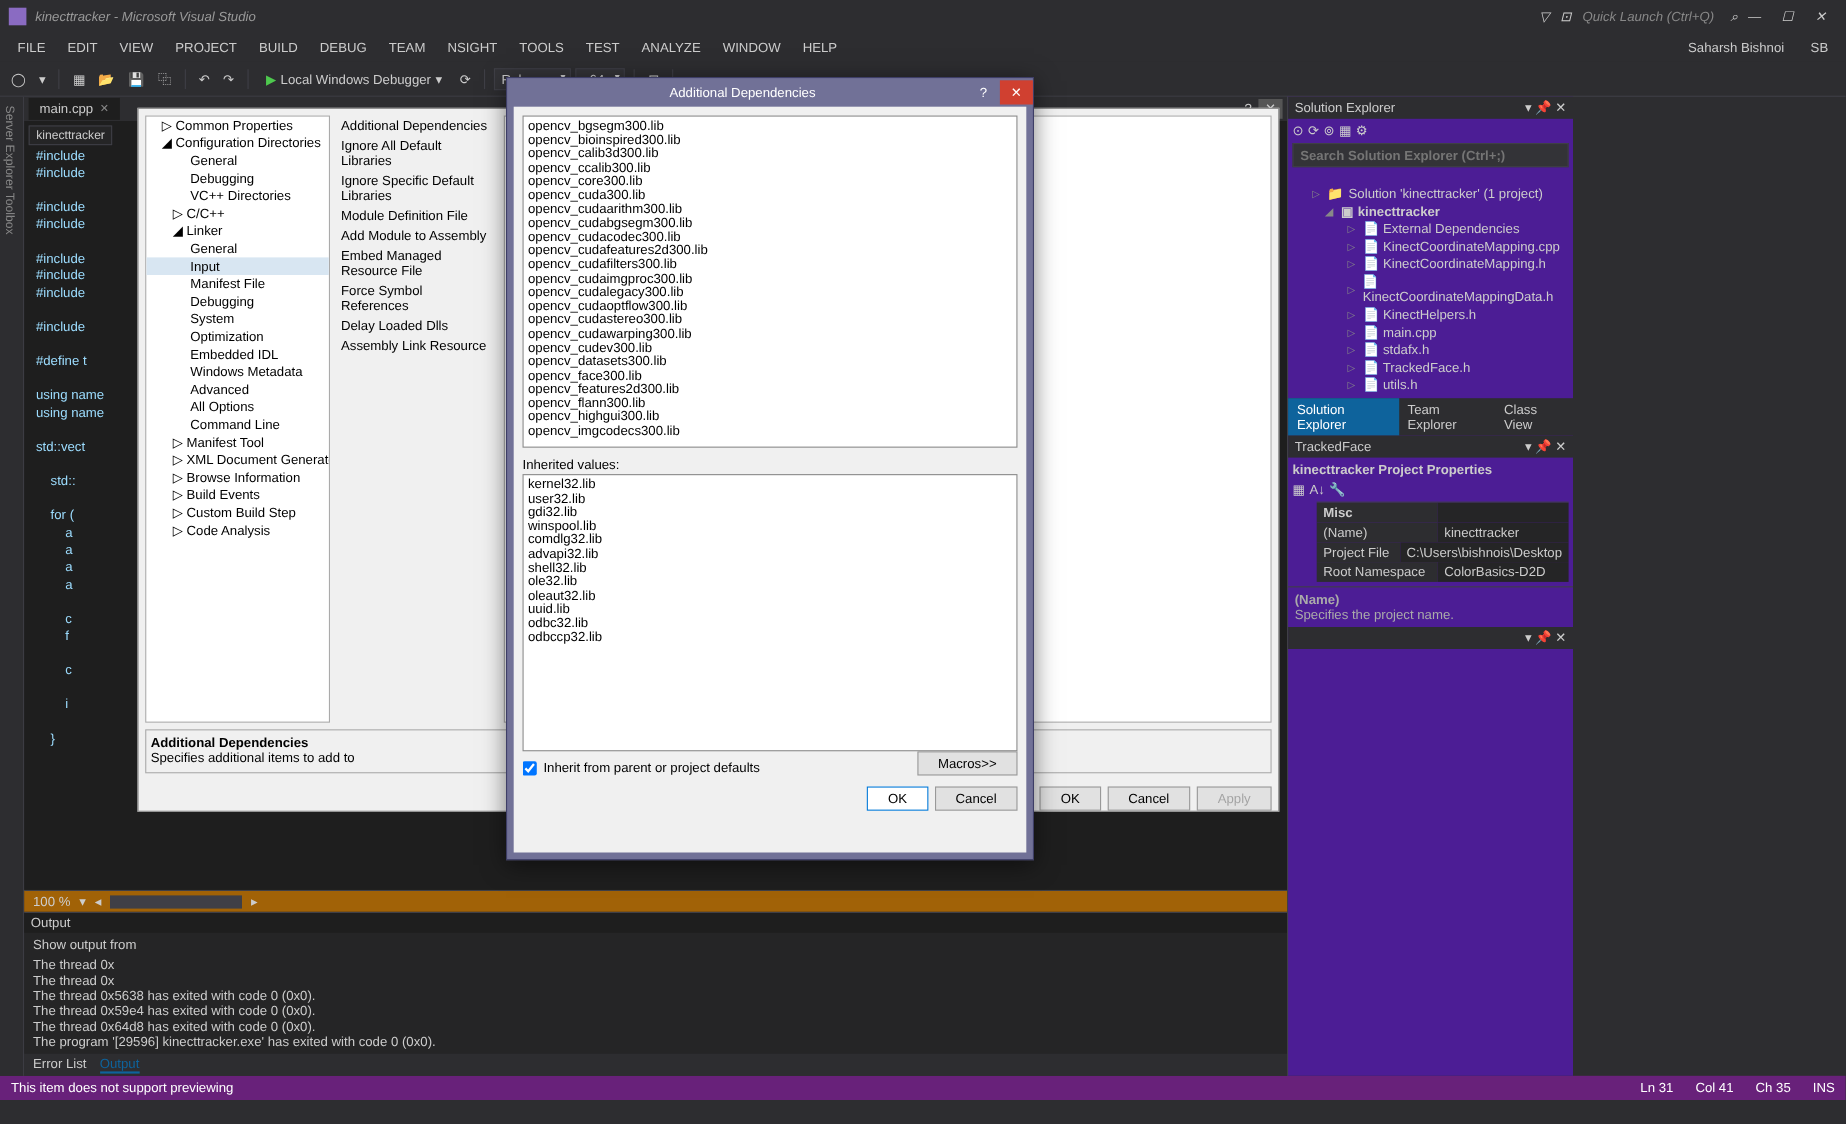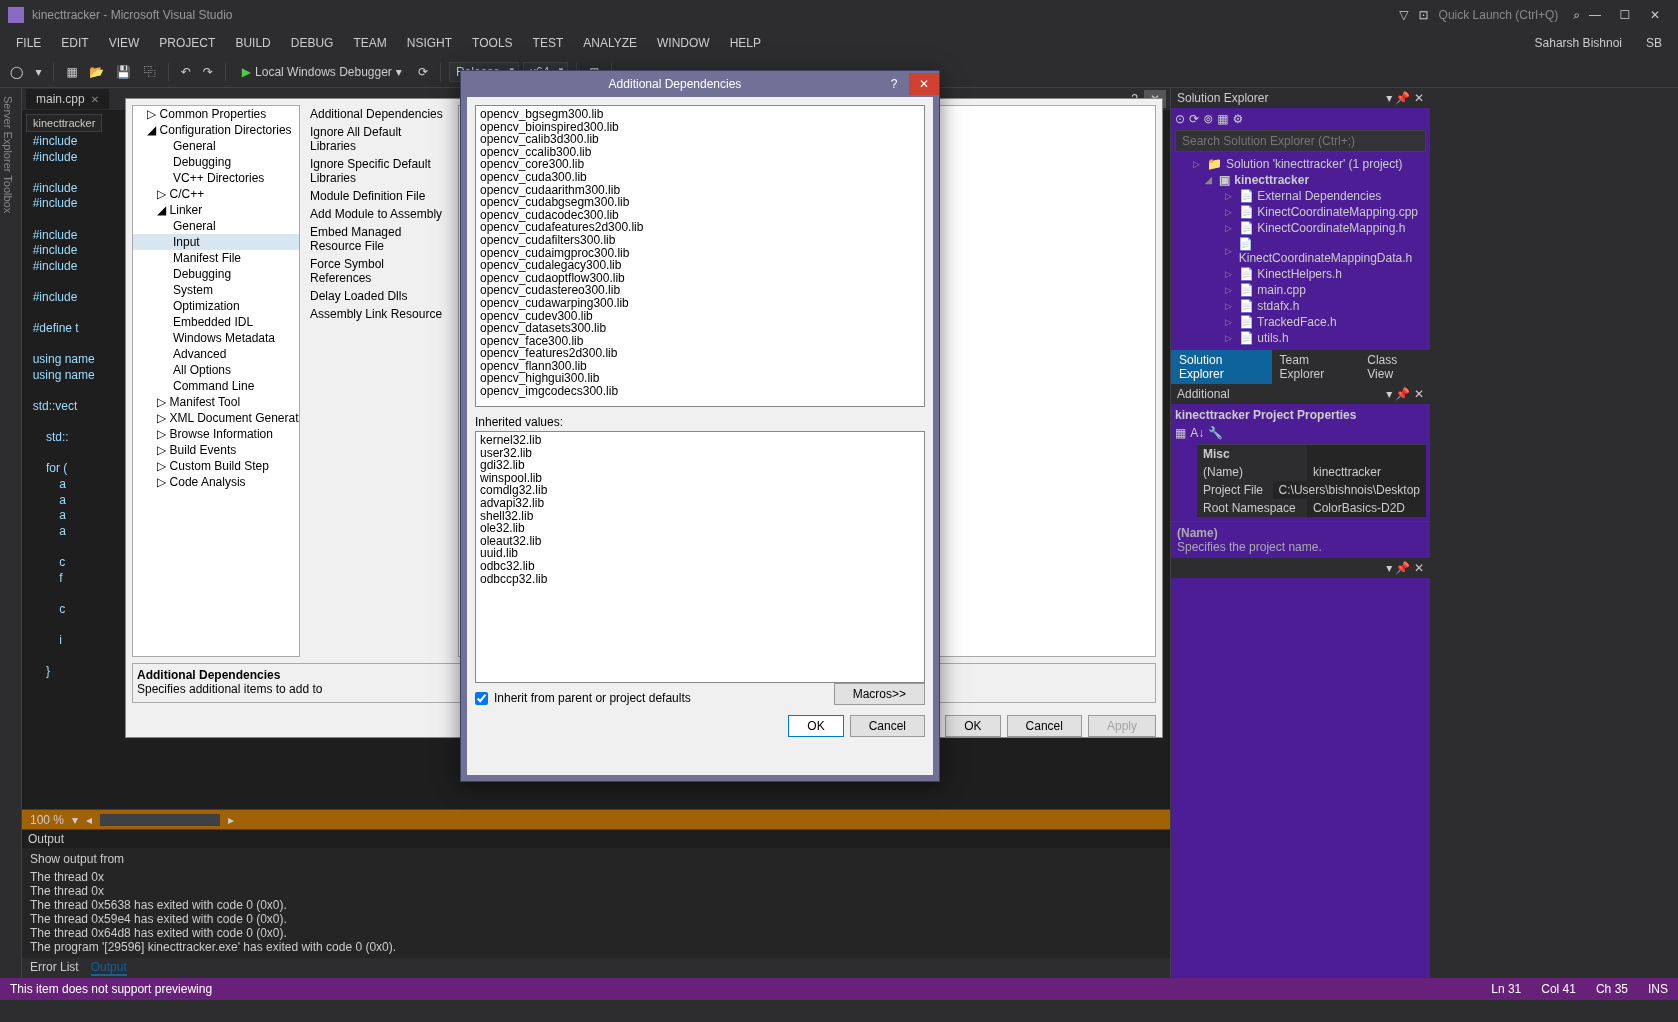--- a/index.html
+++ b/index.html
@@ -1,17 +1,17 @@
 <!DOCTYPE html>
 <html><head>
 <meta charset="utf-8">
 <style>
 * { margin: 0; padding: 0; box-sizing: border-box; font-family: "Segoe UI", sans-serif; font-size: 12px; }
 body { background: #2d2d30; color: #ccc; width: 1678px; height: 1022px; overflow: hidden; position: relative; }
-.titlebar { height: 30px; background: #2d2d30; display: flex; align-items: center; padding: 0 8px; }
+.titlebar { height: 30px; background: #2d2d30; display: flex; align-items: center; padding: 0 8px; font-style: italic; }
 .titlebar .title { flex: 1; color: #999; }
 .titlebar .vs-icon { width: 16px; height: 16px; background: #8a6bc2; margin-right: 8px; }
 .titlebar .win-btns { display: flex; gap: 0; }
 .titlebar .win-btn { width: 30px; height: 24px; display: flex; align-items: center; justify-content: center; color: #ccc; }
 .titlebar .quick { color: #888; margin-right: 15px; }
 .menubar { height: 26px; background: #2d2d30; display: flex; align-items: center; padding: 0 6px; }
 .menubar span { padding: 4px 10px; color: #ccc; }
 .menubar .user { margin-left: auto; color: #ccc; display: flex; align-items: center; gap: 4px; }
 .toolbar { height: 32px; background: #2d2d30; border-bottom: 1px solid #3f3f46; display: flex; align-items: center; padding: 0 6px; gap: 4px; }
 .tb-btn { padding: 2px 4px; color: #ccc; }
@@ -33,21 +33,21 @@
 .output-panel { background: #252526; border-top: 1px solid #3f3f46; padding: 4px 8px; font-family: Consolas, monospace; font-size: 12px; color: #ccc; }
 .output-panel .hdr { background: #1e1e1e; padding: 2px 6px; margin: -4px -8px 4px -8px; }
 .output-panel .line { white-space: pre; }
 .bottom-tabs { background: #2d2d30; padding: 2px 8px; display: flex; gap: 12px; font-size: 11px; }
 .bottom-tabs .active { color: #0e639c; border-bottom: 2px solid #0e639c; }
 .status-bar { height: 22px; background: #68217a; color: #fff; display: flex; align-items: center; padding: 0 10px; font-size: 11px; }
 .status-bar .right { margin-left: auto; display: flex; gap: 20px; }
 .right-panels { width: 260px; background: #4c1d95; border-left: 1px solid #3f3f46; display: flex; flex-direction: column; }
 .panel-hdr { background: #2d2d30; padding: 3px 6px; font-size: 11px; display: flex; align-items: center; justify-content: space-between; }
 .panel-body { padding: 4px; font-size: 11px; }
-.sol-search { width: 100%; background: #333337; border: 1px solid #3f3f46; color: #888; padding: 3px 6px; margin-bottom: 4px; }
+.sol-search { width: 100%; background: #333337; border: 1px solid #3f3f46; color: #888; padding: 3px 6px; margin-bottom: 16px; font-weight: bold; }
 .tree-item { padding: 1px 0 1px 18px; display: flex; align-items: center; gap: 4px; font-size: 12px; }
 .tree-item.lvl1 { padding-left: 30px; }
 .tree-item.lvl2 { padding-left: 50px; }
 .tree-item.bold { font-weight: bold; }
 .tree-item .exp { width: 10px; color: #888; font-size: 9px; }
 .panel-tabs { display: flex; background: #2d2d30; font-size: 11px; }
 .panel-tabs span { padding: 3px 8px; }
 .panel-tabs .active { background: #0e639c; color: #fff; }
 .prop-grid { border-top: 1px solid #3f3f46; margin-left: 22px; }
 .prop-row { display: flex; font-size: 11px; }
@@ -253,21 +253,21 @@
           <div class="tree-item lvl2"><span class="exp">▷</span>📄 TrackedFace.h</div>
           <div class="tree-item lvl2"><span class="exp">▷</span>📄 utils.h</div>
         </div>
     </div>
     <div class="panel-tabs">
       <span class="active">Solution Explorer</span>
       <span>Team Explorer</span>
       <span>Class View</span>
     </div>
     <div class="panel-hdr">
-        <span>Additional</span>
+        <span>TrackedFace</span>
         <span>▾ 📌 ✕</span>
       </div>
     <div class="panel-body">
       <div style="font-weight:bold;margin-bottom:4px">kinecttracker Project Properties</div>
       <div style="display:flex;gap:4px;margin-bottom:4px">
         <span>▦</span>
         <span>A↓</span>
         <span>🔧</span>
       </div>
       <div class="prop-grid">

